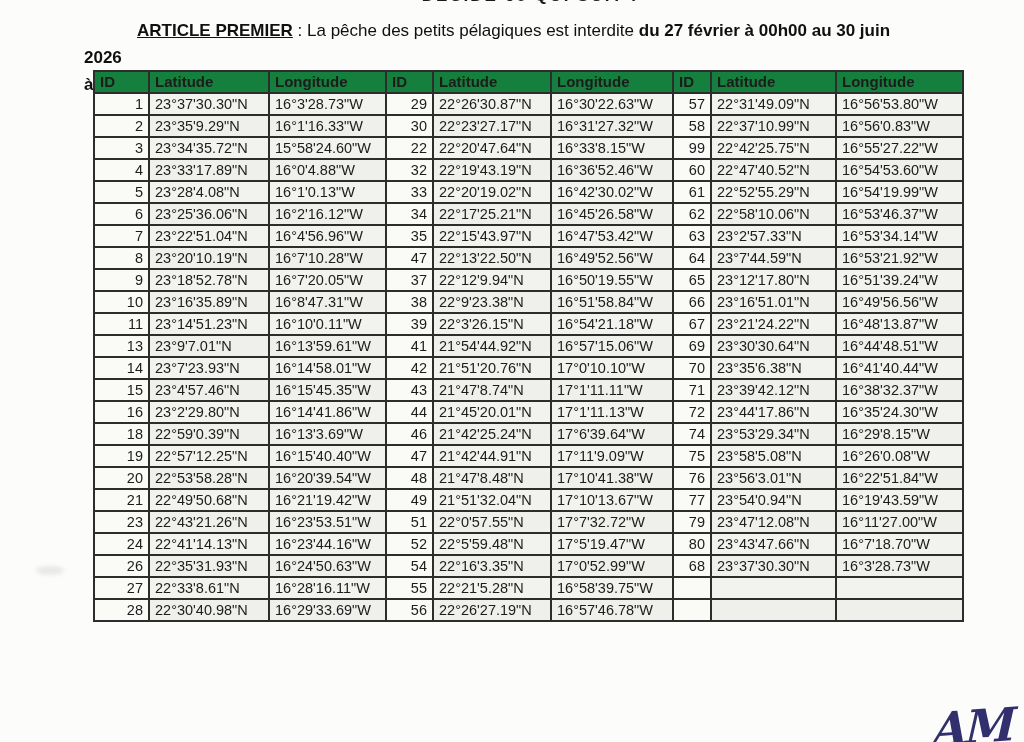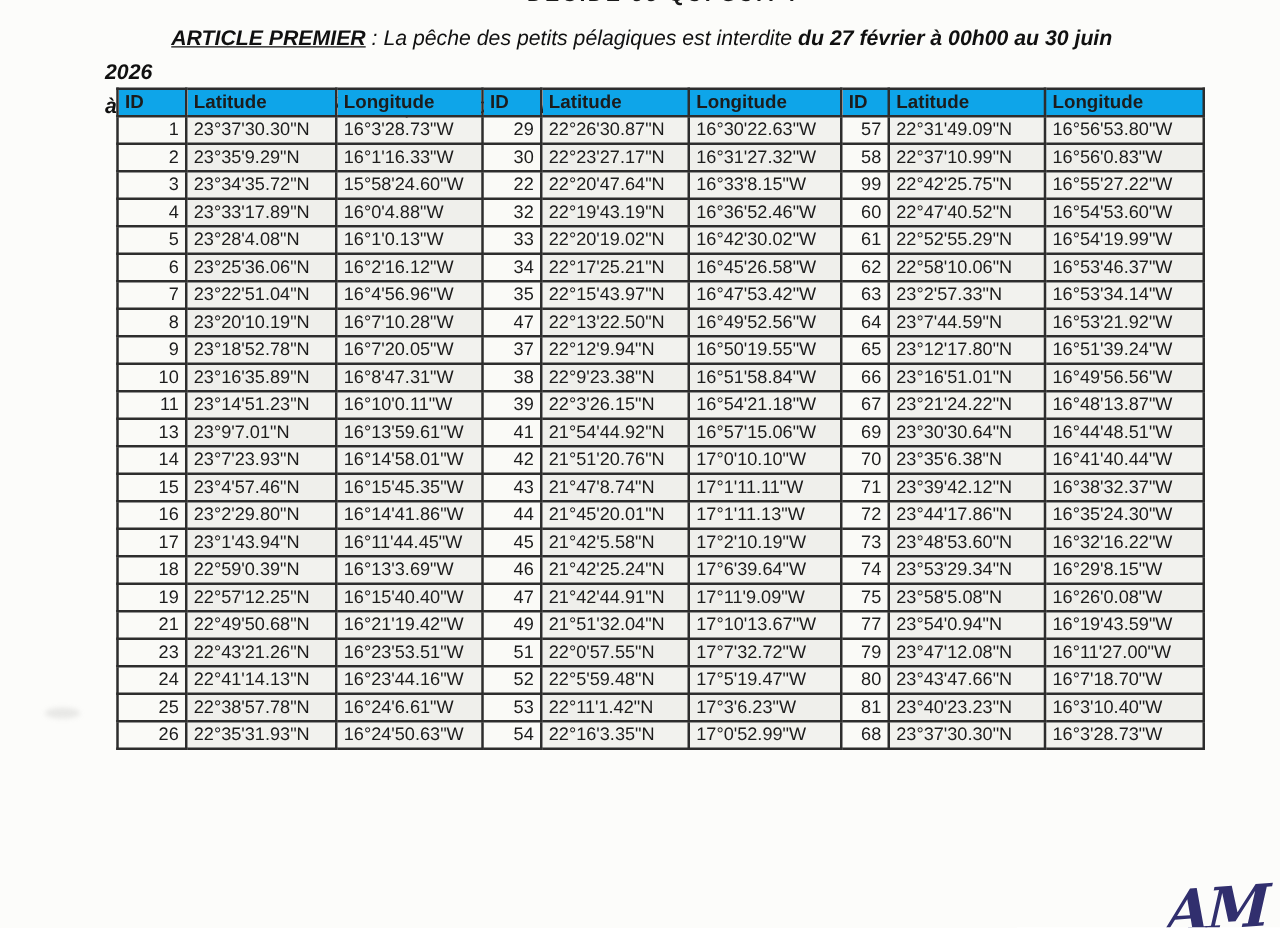--- a/index.html
+++ b/index.html
@@ -16,39 +16,39 @@
   .clipped-top {
     position:absolute; top:0; left:370px; width:320px; height:8px;
     overflow:hidden; text-align:center;
   }
   .clipped-top span {
     display:block; margin-top:-14px;
     font-weight:700; font-size:17px; letter-spacing:2px; color:#1a1a1a;
   }
   .heading {
     position:absolute; left:84px; top:17px; width:848px;
-    font-size:17px; line-height:27px; text-indent:53px; color:#101010;font-style:italic;
+    font-size:17px; line-height:27px; text-indent:53px; color:#101010;
   }
   .heading .title { font-weight:700; text-decoration:underline; }
   .heading b { font-weight:700; }
   .coords-table {
     position:absolute; left:93px; top:70px; width:869px;
     border-collapse:collapse; table-layout:fixed;
     font-size:14.5px; color:#1c1c1c;
   }
   .coords-table th, .coords-table td {
     border:2px solid #2d2d2d;
     padding:0 5px;
     height:20.5px;
     line-height:20px;
     overflow:hidden; white-space:nowrap;
   }
   .coords-table th {
     font-weight:700; text-align:left; font-size:15px;
-    background:#0ea5e9;
+    background:#15803d;
   }
   .coords-table td.id   { text-align:right; background:#fafaf7; }
   .coords-table td.coord{ text-align:left;  background:#f2f2ee; }
   .coords-table tr:nth-child(even) td.coord { background:#efefeb; }
   .initials {
     position:absolute; right:10px; bottom:-12px;
     font-family:"DejaVu Serif",serif; font-style:italic; font-weight:700;
     font-size:46px; color:#312f6e;
     transform:rotate(-4deg) skewX(-6deg);
     letter-spacing:-3px;
@@ -255,31 +255,20 @@
           <td class="coord">23°2'29.80"N</td>
           <td class="coord">16°14'41.86"W</td>
           <td class="id">44</td>
           <td class="coord">21°45'20.01"N</td>
           <td class="coord">17°1'11.13"W</td>
           <td class="id">72</td>
           <td class="coord">23°44'17.86"N</td>
           <td class="coord">16°35'24.30"W</td>
         </tr>
         <tr>
-          <td class="id">17</td>
-          <td class="coord">23°1'43.94"N</td>
-          <td class="coord">16°11'44.45"W</td>
-          <td class="id">45</td>
-          <td class="coord">21°42'5.58"N</td>
-          <td class="coord">17°2'10.19"W</td>
-          <td class="id">73</td>
-          <td class="coord">23°48'53.60"N</td>
-          <td class="coord">16°32'16.22"W</td>
-        </tr>
-        <tr>
           <td class="id">18</td>
           <td class="coord">22°59'0.39"N</td>
           <td class="coord">16°13'3.69"W</td>
           <td class="id">46</td>
           <td class="coord">21°42'25.24"N</td>
           <td class="coord">17°6'39.64"W</td>
           <td class="id">74</td>
           <td class="coord">23°53'29.34"N</td>
           <td class="coord">16°29'8.15"W</td>
         </tr>
@@ -288,20 +277,31 @@
           <td class="coord">22°57'12.25"N</td>
           <td class="coord">16°15'40.40"W</td>
           <td class="id">47</td>
           <td class="coord">21°42'44.91"N</td>
           <td class="coord">17°11'9.09"W</td>
           <td class="id">75</td>
           <td class="coord">23°58'5.08"N</td>
           <td class="coord">16°26'0.08"W</td>
         </tr>
         <tr>
+          <td class="id">20</td>
+          <td class="coord">22°53'58.28"N</td>
+          <td class="coord">16°20'39.54"W</td>
+          <td class="id">48</td>
+          <td class="coord">21°47'8.48"N</td>
+          <td class="coord">17°10'41.38"W</td>
+          <td class="id">76</td>
+          <td class="coord">23°56'3.01"N</td>
+          <td class="coord">16°22'51.84"W</td>
+        </tr>
+        <tr>
           <td class="id">21</td>
           <td class="coord">22°49'50.68"N</td>
           <td class="coord">16°21'19.42"W</td>
           <td class="id">49</td>
           <td class="coord">21°51'32.04"N</td>
           <td class="coord">17°10'13.67"W</td>
           <td class="id">77</td>
           <td class="coord">23°54'0.94"N</td>
           <td class="coord">16°19'43.59"W</td>
         </tr>
@@ -321,41 +321,52 @@
           <td class="coord">22°41'14.13"N</td>
           <td class="coord">16°23'44.16"W</td>
           <td class="id">52</td>
           <td class="coord">22°5'59.48"N</td>
           <td class="coord">17°5'19.47"W</td>
           <td class="id">80</td>
           <td class="coord">23°43'47.66"N</td>
           <td class="coord">16°7'18.70"W</td>
         </tr>
         <tr>
-          <td class="id">25</td>
-          <td class="coord">22°38'57.78"N</td>
-          <td class="coord">16°24'6.61"W</td>
-          <td class="id">53</td>
-          <td class="coord">22°11'1.42"N</td>
-          <td class="coord">17°3'6.23"W</td>
-          <td class="id">81</td>
-          <td class="coord">23°40'23.23"N</td>
-          <td class="coord">16°3'10.40"W</td>
-        </tr>
-        <tr>
           <td class="id">26</td>
           <td class="coord">22°35'31.93"N</td>
           <td class="coord">16°24'50.63"W</td>
           <td class="id">54</td>
           <td class="coord">22°16'3.35"N</td>
           <td class="coord">17°0'52.99"W</td>
           <td class="id">68</td>
           <td class="coord">23°37'30.30"N</td>
           <td class="coord">16°3'28.73"W</td>
         </tr>
+        <tr>
+          <td class="id">27</td>
+          <td class="coord">22°33'8.61"N</td>
+          <td class="coord">16°28'16.11"W</td>
+          <td class="id">55</td>
+          <td class="coord">22°21'5.28"N</td>
+          <td class="coord">16°58'39.75"W</td>
+          <td class="id"></td>
+          <td class="coord"></td>
+          <td class="coord"></td>
+        </tr>
+        <tr>
+          <td class="id">28</td>
+          <td class="coord">22°30'40.98"N</td>
+          <td class="coord">16°29'33.69"W</td>
+          <td class="id">56</td>
+          <td class="coord">22°26'27.19"N</td>
+          <td class="coord">16°57'46.78"W</td>
+          <td class="id"></td>
+          <td class="coord"></td>
+          <td class="coord"></td>
+        </tr>
       </tbody>
   </table>
 
   <div class="smudge"></div>
 
   <span class="initials">AM</span>
 
 </div>
 
 </body></html>

